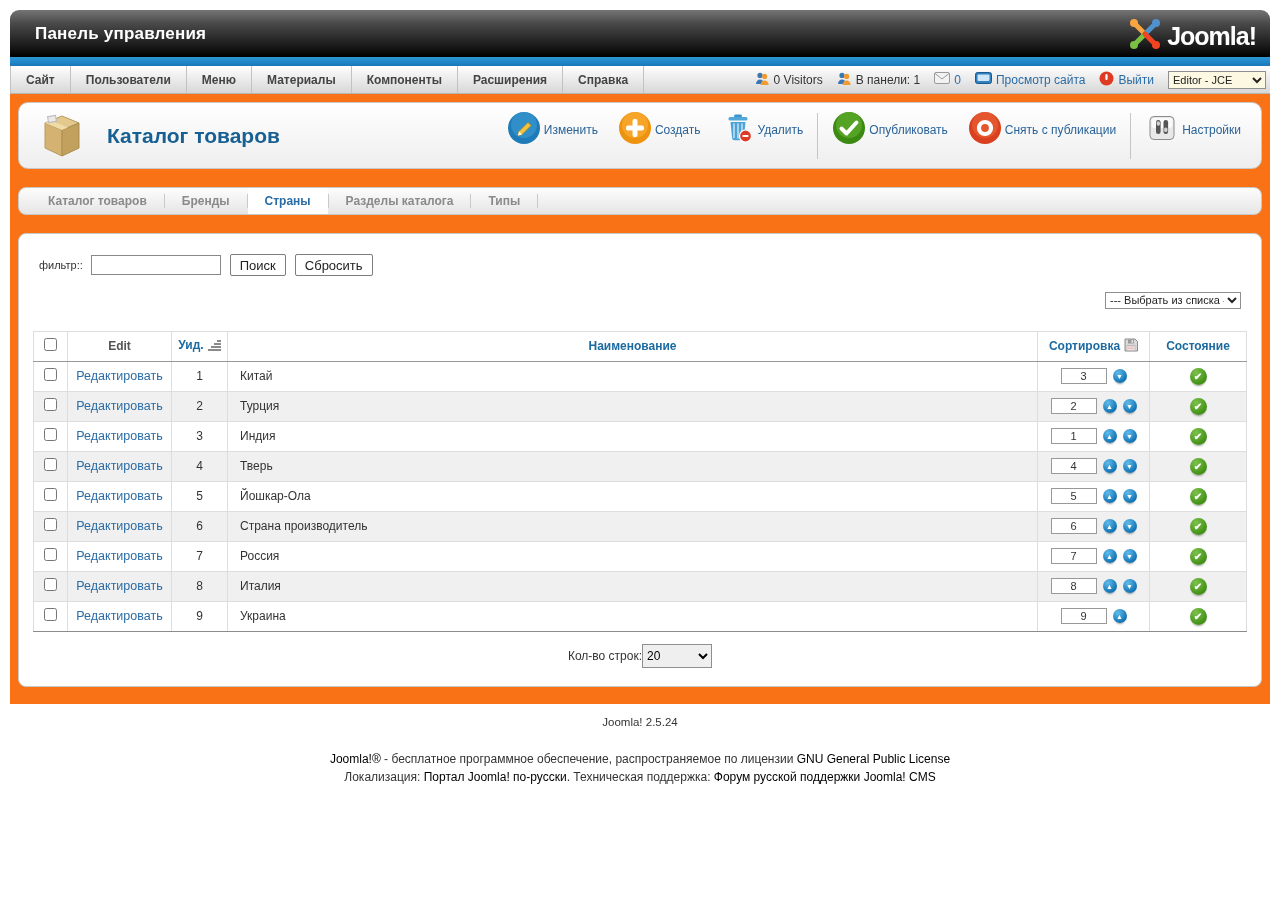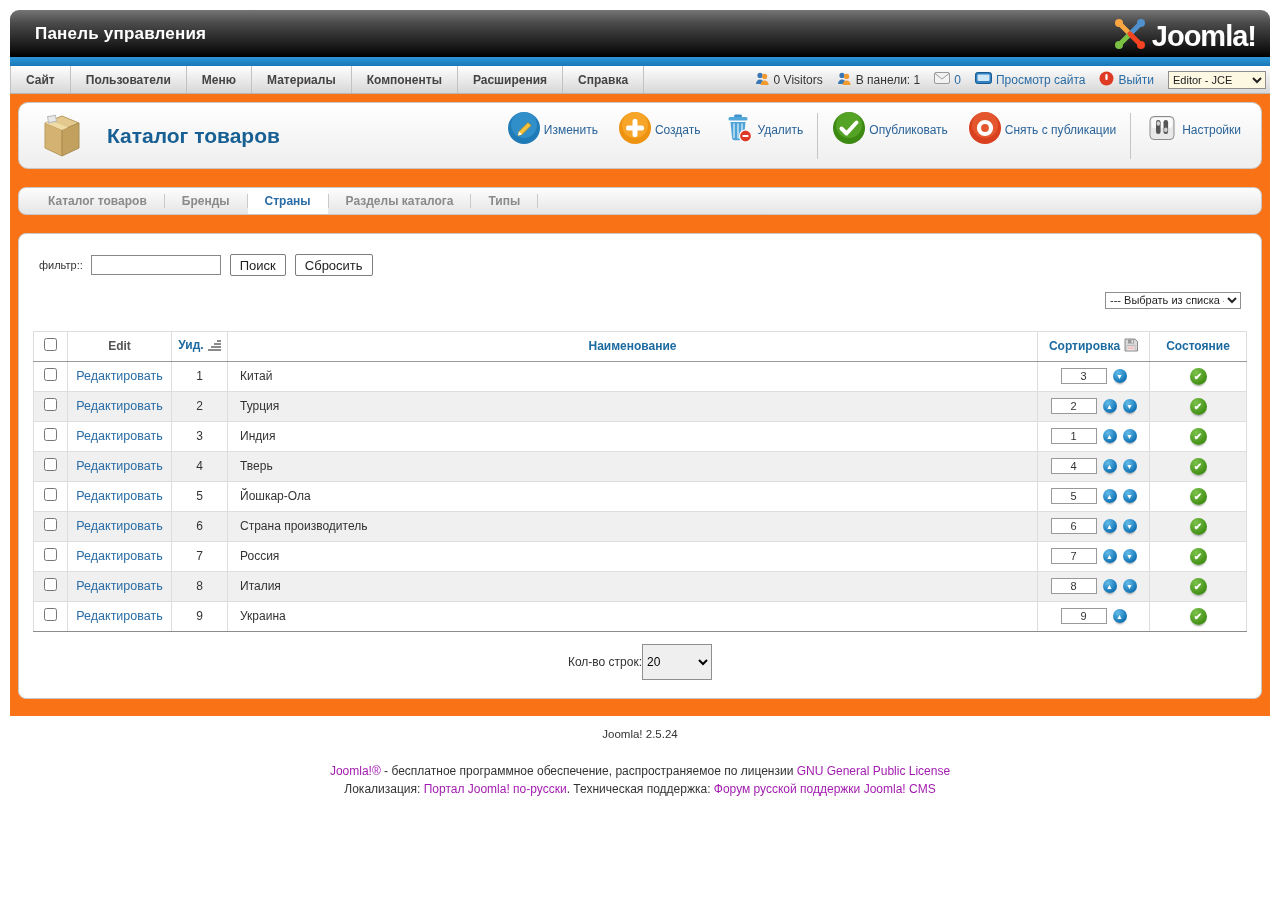--- a/index.html
+++ b/index.html
@@ -6,21 +6,21 @@
   html,body { width:1280px; background:#fff; font-family:"Liberation Sans", sans-serif; color:#333; }
   body { height:923px; overflow:hidden; }
   .wrap { margin:10px 10px 0; width:1260px; }
 
   
   .topbar { height:47px; border-radius:9px 9px 0 0;
     background:linear-gradient(180deg,#757575 0%,#4a4a4a 28%,#161616 80%,#000 100%);
     display:flex; align-items:center; position:relative; }
   .topbar h1 { color:#fff; font-size:17px; font-weight:bold; padding-left:25px; letter-spacing:.2px; }
   .brand { position:absolute; right:14px; top:6px; display:flex; align-items:center; gap:4px; }
-  .brand-text { color:#fff; font-size:29px; font-weight:bold; letter-spacing:-1px; }
+  .brand-text { color:#fff; font-size:25px; font-weight:bold; letter-spacing:-1px; }
   .bluebar { height:9px; background:linear-gradient(180deg,#2c97d7,#1877b9); }
 
   
   .menubar { height:28px; background:linear-gradient(180deg,#fefefe,#d7d7d7);
     border-bottom:1px solid #b5b5b5; display:flex; align-items:stretch; font-size:12px; }
   .menu-item { display:flex; align-items:center; padding:0 15px; font-weight:bold; color:#444;
     border-right:1px solid #c2c2c2; cursor:pointer; }
   .menu-item:first-child { border-left:1px solid #c2c2c2; }
   .menu-right { margin-left:auto; display:flex; align-items:center; gap:14px; padding-right:4px; font-size:12px; }
   .mstat { display:flex; align-items:center; gap:4px; color:#333; }
@@ -77,27 +77,27 @@
     border-radius:50%; background:radial-gradient(circle at 35% 28%, #62bcea, #1274b5 70%);
     color:#fff; font-size:7px; line-height:1; cursor:pointer;
     box-shadow:0 3px 2px -2px rgba(60,60,60,.55); }
   .state-ok { display:inline-flex; align-items:center; justify-content:center; width:17px; height:17px;
     border-radius:50%; background:radial-gradient(circle at 35% 28%, #7cc24a, #3f8d14 75%);
     color:#fff; font-size:10px; font-weight:bold; cursor:pointer;
     box-shadow:0 2px 2px -1px rgba(60,60,60,.5); }
   .state-ok::after { content:"\2714"; }
 
   .pag-row { display:flex; justify-content:center; align-items:center; margin:12px 0 6px; font-size:12px; color:#333; }
-  .pag-select { width:70px; height:36px; font-size:12px; border:1px solid #8f8f8f; }
+  .pag-select { width:70px; height:24px; font-size:12px; border:1px solid #8f8f8f; }
 
   
   .site-footer { text-align:center; padding-top:12px; font-size:12px; color:#333; }
   .site-footer .version { font-size:11.5px; margin-bottom:22px; }
   .site-footer p { line-height:18px; }
-  .site-footer a { color:#a21caf; text-decoration:none; cursor:pointer; }
+  .site-footer a { color:#000000; text-decoration:none; cursor:pointer; }
 </style>
 </head>
 <body>
 
 <div class="wrap">
 
   <div class="topbar">
     <h1>Панель управления</h1>
     <div class="brand">
       <span>

